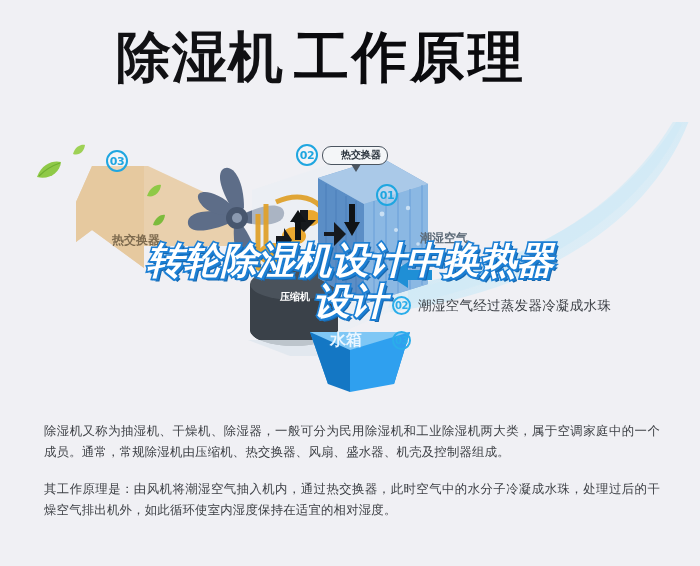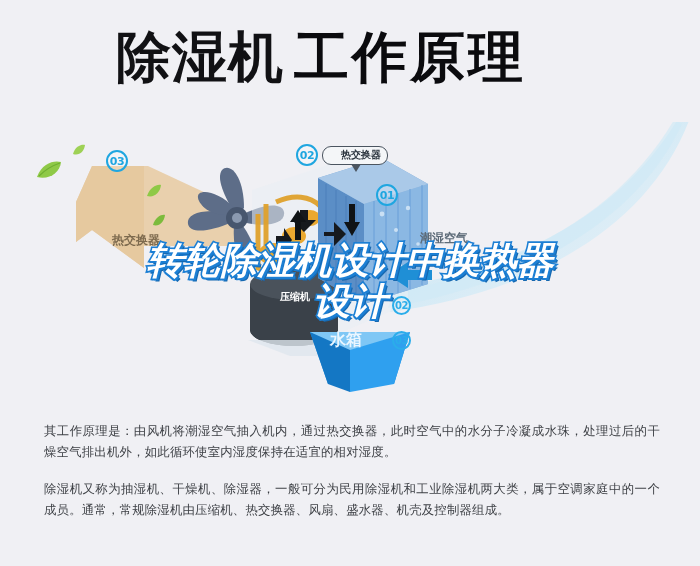--- a/index.html
+++ b/index.html
@@ -346,29 +346,30 @@
 
     <div class="air-label label-dry">热交换器</div>
     <div class="air-label label-wet">潮湿空气</div>
     <div class="air-label label-comp">压缩机</div>
     <div class="air-label label-tank">水箱</div>
   </div>
 
   <div class="legend">
     <div class="legend-row">
       <span class="legend-badge">02</span>
+      <span class="legend-text">潮湿空气经过蒸发器冷凝成水珠</span>
     </div>
     <div class="legend-row">
       <span class="legend-badge">03</span>
     </div>
   </div>
 
   <div class="overlay">
     <div class="overlay-line">转轮除湿机设计中换热器</div>
     <div class="overlay-line">设计</div>
   </div>
 
   <div class="copy">
+    <p>除湿机又称为抽湿机、干燥机、除湿器，一般可分为民用除湿机和工业除湿机两大类，属于空调家庭中的一个成员。通常，常规除湿机由压缩机、热交换器、风扇、盛水器、机壳及控制器组成。</p>
     <p>其工作原理是：由风机将潮湿空气抽入机内，通过热交换器，此时空气中的水分子冷凝成水珠，处理过后的干燥空气排出机外，如此循环使室内湿度保持在适宜的相对湿度。</p>
-    <p>除湿机又称为抽湿机、干燥机、除湿器，一般可分为民用除湿机和工业除湿机两大类，属于空调家庭中的一个成员。通常，常规除湿机由压缩机、热交换器、风扇、盛水器、机壳及控制器组成。</p>
   </div>
 
 </div>
 
 </body></html>

